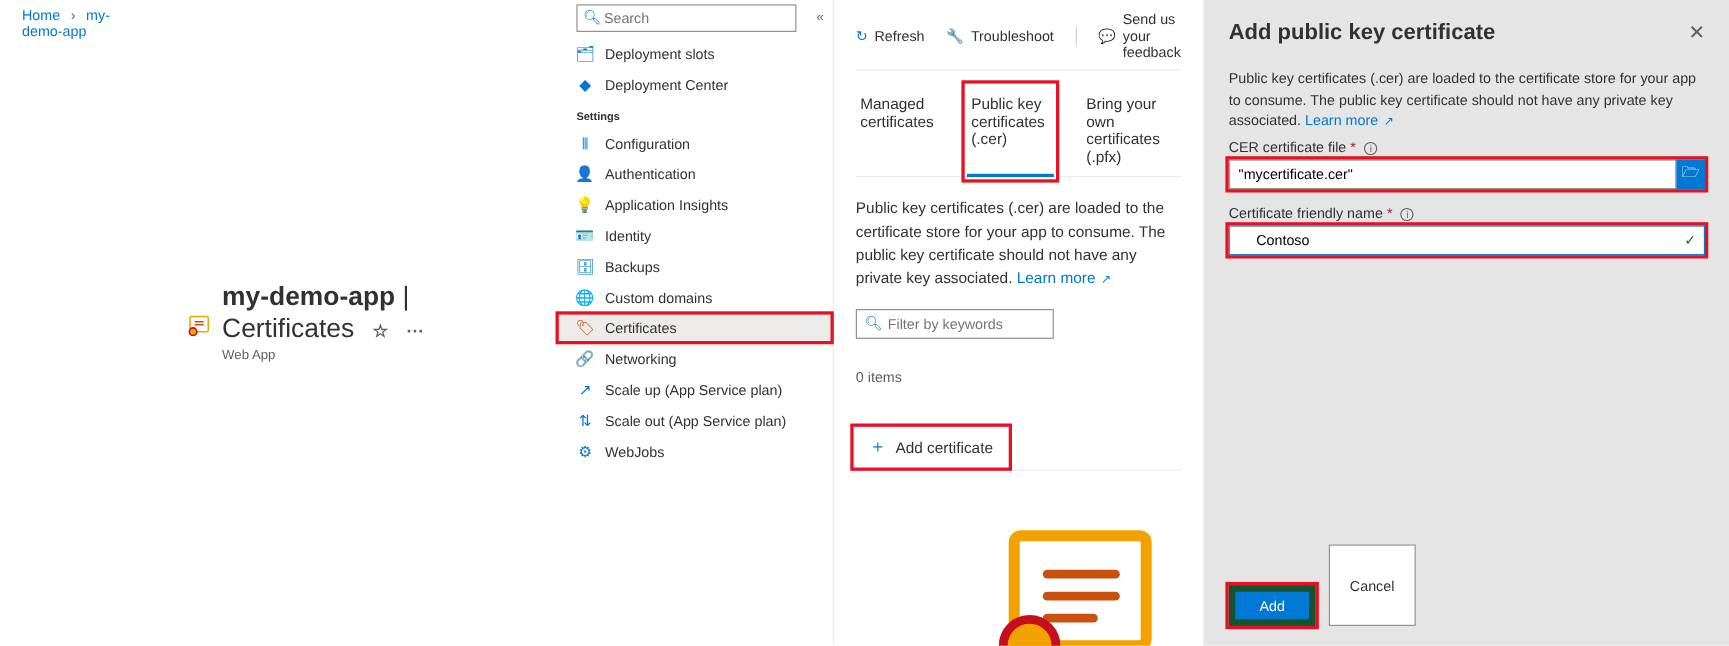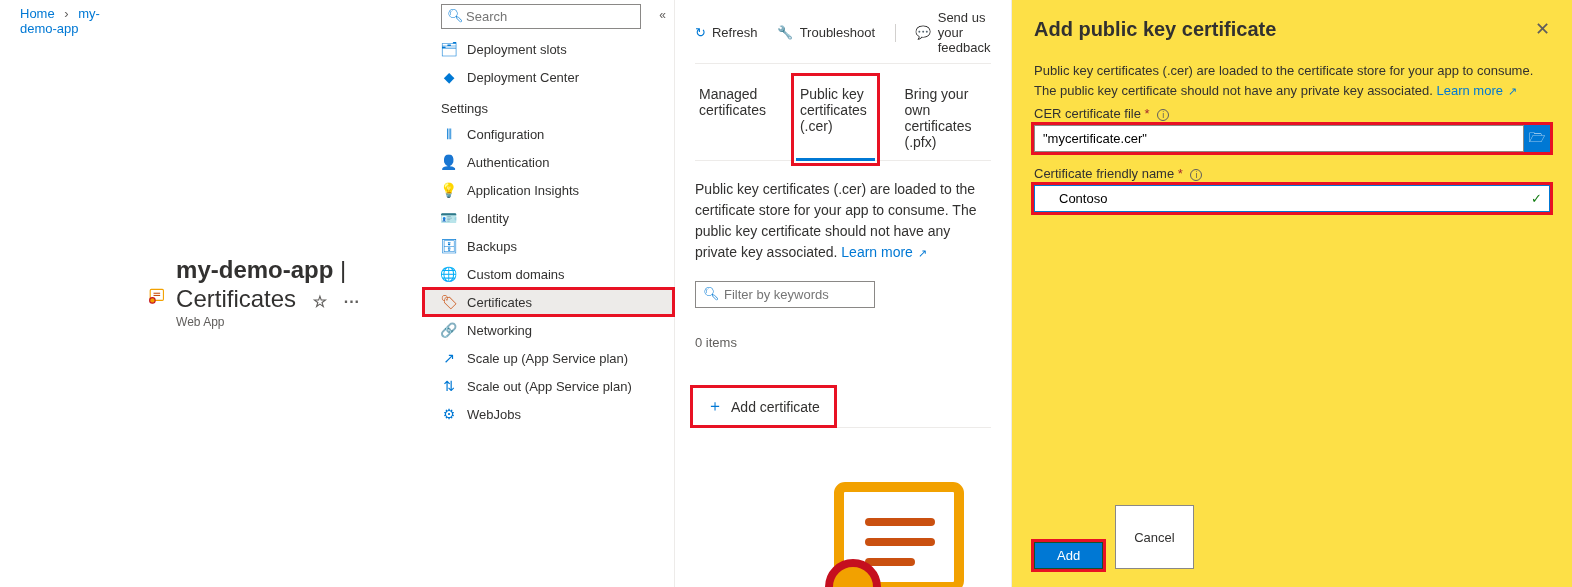--- a/index.html
+++ b/index.html
@@ -37,21 +37,21 @@
   }
   .sidebar-search .mag { position: absolute; left: 6px; top: 4px; color: #0078d4; }
   .collapse-chevrons { position: absolute; right: 0; top: 4px; color: #605e5c; font-size: 12px; letter-spacing: -4px; }
 
   .nav-item {
     display: flex; align-items: center; padding: 6px 12px 6px 18px;
     cursor: pointer; font-size: 13px; gap: 10px;
   }
   .nav-item.active { background: #edebe9; }
   .nav-icon { width: 16px; height: 16px; display: inline-flex; align-items:center; justify-content:center; font-size: 14px; }
-  .nav-section { font-weight: 400; padding: 10px 18px 4px; font-size: 13px; }
+  .nav-section { font-weight: 700; padding: 10px 18px 4px; font-size: 10px; }
   .red-box { outline: 3px solid #e81123; outline-offset: -2px; }
 
   .main-pane { flex: 1; padding: 10px 20px; position: relative; }
   .toolbar { display: flex; align-items: center; gap: 20px; border-bottom: 1px solid #edebe9; padding-bottom: 8px; }
   .tool-btn { display: inline-flex; align-items: center; gap: 6px; color: #323130; cursor: pointer; }
   .tool-btn .ic { color: #0078d4; }
   .tool-sep { width: 1px; height: 18px; background: #d2d0ce; }
 
   .tabs { display: flex; gap: 26px; margin-top: 14px; border-bottom: 1px solid #edebe9; }
   .tab { padding: 8px 4px 10px; cursor: pointer; font-size: 14px; }
@@ -72,21 +72,21 @@
     padding: 6px 12px; cursor: pointer; font-size: 14px;
   }
   .add-cert-btn .plus { color: #0078d4; font-size: 16px; font-weight: 400; }
   .add-cert-btn.redbox { outline: 3px solid #e81123; outline-offset: 2px; }
   .hr-under { border-top: 1px solid #edebe9; margin-top: 4px; }
 
   .big-cert-icon { position: absolute; right: 40px; bottom: -40px; }
 
   
   .panel {
-    width: 561px; border-left: 1px solid #edebe9; background: #fde047; display: flex; flex-direction: column;
+    width: 478px; border-left: 1px solid #edebe9; background: #e5e5e5; display: flex; flex-direction: column;
   }
   .panel-header { display: flex; justify-content: space-between; padding: 18px 22px 10px; }
   .panel-title { font-size: 20px; font-weight: 600; }
   .close-x { font-size: 18px; color: #605e5c; cursor: pointer; font-weight: 300; }
   .panel-body { padding: 10px 22px; flex: 1; font-size: 13px; }
   .panel-desc { line-height: 1.5; margin-bottom: 6px; }
   .field-label { margin-top: 6px; font-size: 13px; }
   .req { color: #a4262c; }
   .info-ic { color: #605e5c; border: 1px solid #605e5c; border-radius: 50%; width: 12px; height: 12px; display: inline-flex; align-items:center; justify-content:center; font-size: 9px; margin-left: 4px;}
   .field-row { display: flex; margin-top: 4px; outline: 3px solid #e81123; outline-offset: 0px; }
@@ -95,21 +95,21 @@
   }
   .browse-btn {
     width: 26px; background: #0078d4; color: #fff; border: none; display:flex; align-items:center; justify-content:center; cursor:pointer;
   }
   .friendly-row { position: relative; margin-top: 4px; outline: 3px solid #e81123; }
   .friendly-row input { width: 100%; border: 1px solid #0078d4; padding: 5px 26px 5px 24px; font-size: 13px; }
   .check-ic { position: absolute; right: 8px; top: 6px; color: #107c10; }
 
   .panel-footer { padding: 12px 22px 18px; display: flex; gap: 12px; }
   .btn-primary {
-    background: #0078d4; color: #fff; border: 1px solid #14532d; padding: 5px 22px; cursor: pointer; font-size: 13px; margin-top: 37px;
+    background: #0078d4; color: #fff; border: 6px solid #14532d; padding: 5px 22px; cursor: pointer; font-size: 13px; margin-top: 37px;
   }
   .btn-primary.redbox { outline: 3px solid #e81123; outline-offset: 0; }
   .btn-secondary {
     background: #fff; color: #323130; border: 1px solid #8a8886; padding: 5px 18px; cursor: pointer; font-size: 13px;
   }
 </style>
 </head>
 <body>
 
 <div class="main-col">

